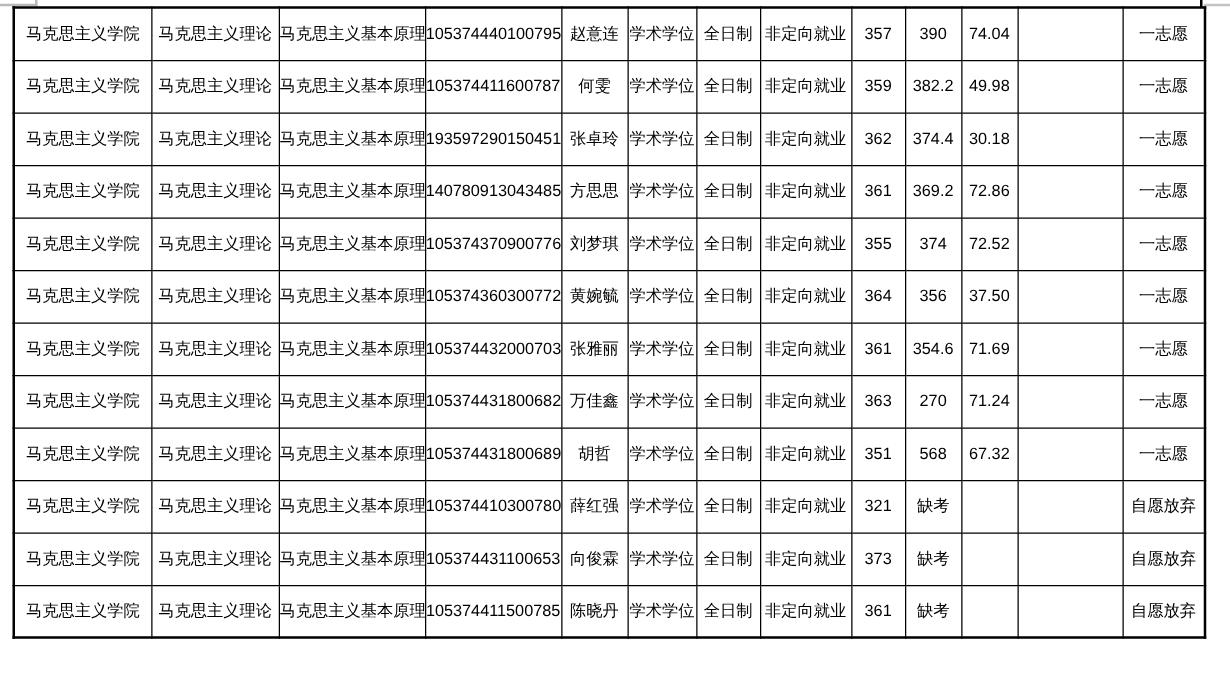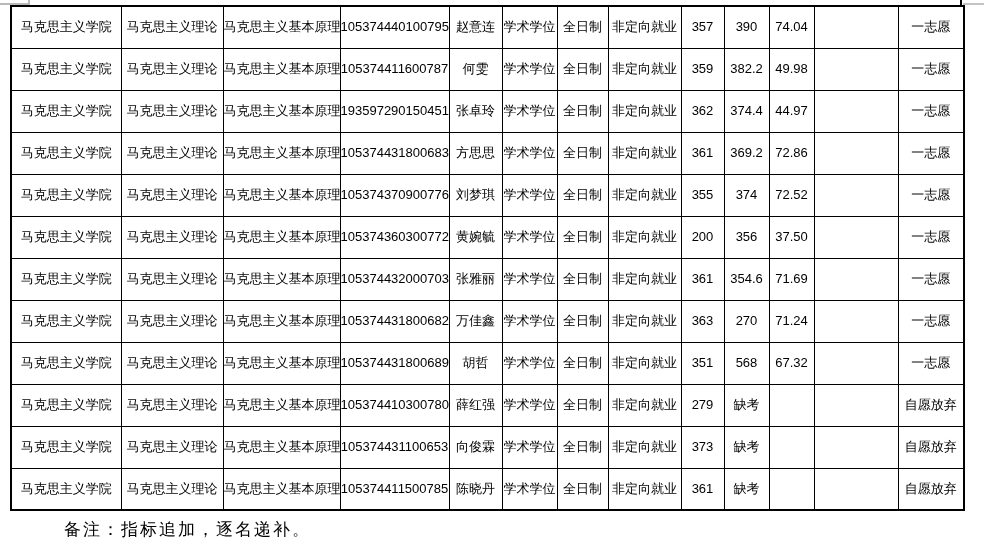--- a/index.html
+++ b/index.html
@@ -111,29 +111,29 @@
           <td class="k0">马克思主义学院</td>
           <td class="k1">马克思主义理论</td>
           <td class="k2">马克思主义基本原理</td>
           <td class="k3">193597290150451</td>
           <td class="k4">张卓玲</td>
           <td class="k5">学术学位</td>
           <td class="k6">全日制</td>
           <td class="k7">非定向就业</td>
           <td class="k8">362</td>
           <td class="k9">374.4</td>
-          <td class="k10">44.97</td>
-          <td class="k11"></td>
-          <td class="k12">一志愿</td>
-        </tr>
-        <tr>
-          <td class="k0">马克思主义学院</td>
-          <td class="k1">马克思主义理论</td>
-          <td class="k2">马克思主义基本原理</td>
-          <td class="k3">105374431800683</td>
+          <td class="k10">30.18</td>
+          <td class="k11"></td>
+          <td class="k12">一志愿</td>
+        </tr>
+        <tr>
+          <td class="k0">马克思主义学院</td>
+          <td class="k1">马克思主义理论</td>
+          <td class="k2">马克思主义基本原理</td>
+          <td class="k3">140780913043485</td>
           <td class="k4">方思思</td>
           <td class="k5">学术学位</td>
           <td class="k6">全日制</td>
           <td class="k7">非定向就业</td>
           <td class="k8">361</td>
           <td class="k9">369.2</td>
           <td class="k10">72.86</td>
           <td class="k11"></td>
           <td class="k12">一志愿</td>
         </tr>
@@ -154,21 +154,21 @@
         </tr>
         <tr>
           <td class="k0">马克思主义学院</td>
           <td class="k1">马克思主义理论</td>
           <td class="k2">马克思主义基本原理</td>
           <td class="k3">105374360300772</td>
           <td class="k4">黄婉毓</td>
           <td class="k5">学术学位</td>
           <td class="k6">全日制</td>
           <td class="k7">非定向就业</td>
-          <td class="k8">200</td>
+          <td class="k8">364</td>
           <td class="k9">356</td>
           <td class="k10">37.50</td>
           <td class="k11"></td>
           <td class="k12">一志愿</td>
         </tr>
         <tr>
           <td class="k0">马克思主义学院</td>
           <td class="k1">马克思主义理论</td>
           <td class="k2">马克思主义基本原理</td>
           <td class="k3">105374432000703</td>
@@ -214,21 +214,21 @@
         </tr>
         <tr>
           <td class="k0">马克思主义学院</td>
           <td class="k1">马克思主义理论</td>
           <td class="k2">马克思主义基本原理</td>
           <td class="k3">105374410300780</td>
           <td class="k4">薛红强</td>
           <td class="k5">学术学位</td>
           <td class="k6">全日制</td>
           <td class="k7">非定向就业</td>
-          <td class="k8">279</td>
+          <td class="k8">321</td>
           <td class="k9">缺考</td>
           <td class="k10"></td>
           <td class="k11"></td>
           <td class="k12">自愿放弃</td>
         </tr>
         <tr>
           <td class="k0">马克思主义学院</td>
           <td class="k1">马克思主义理论</td>
           <td class="k2">马克思主义基本原理</td>
           <td class="k3">105374431100653</td>
@@ -253,15 +253,14 @@
           <td class="k7">非定向就业</td>
           <td class="k8">361</td>
           <td class="k9">缺考</td>
           <td class="k10"></td>
           <td class="k11"></td>
           <td class="k12">自愿放弃</td>
         </tr>
       </tbody>
   </table>
 
-  <div class="note">备注：指标追加，逐名递补。</div>
 
 </div>
 
 </body></html>

